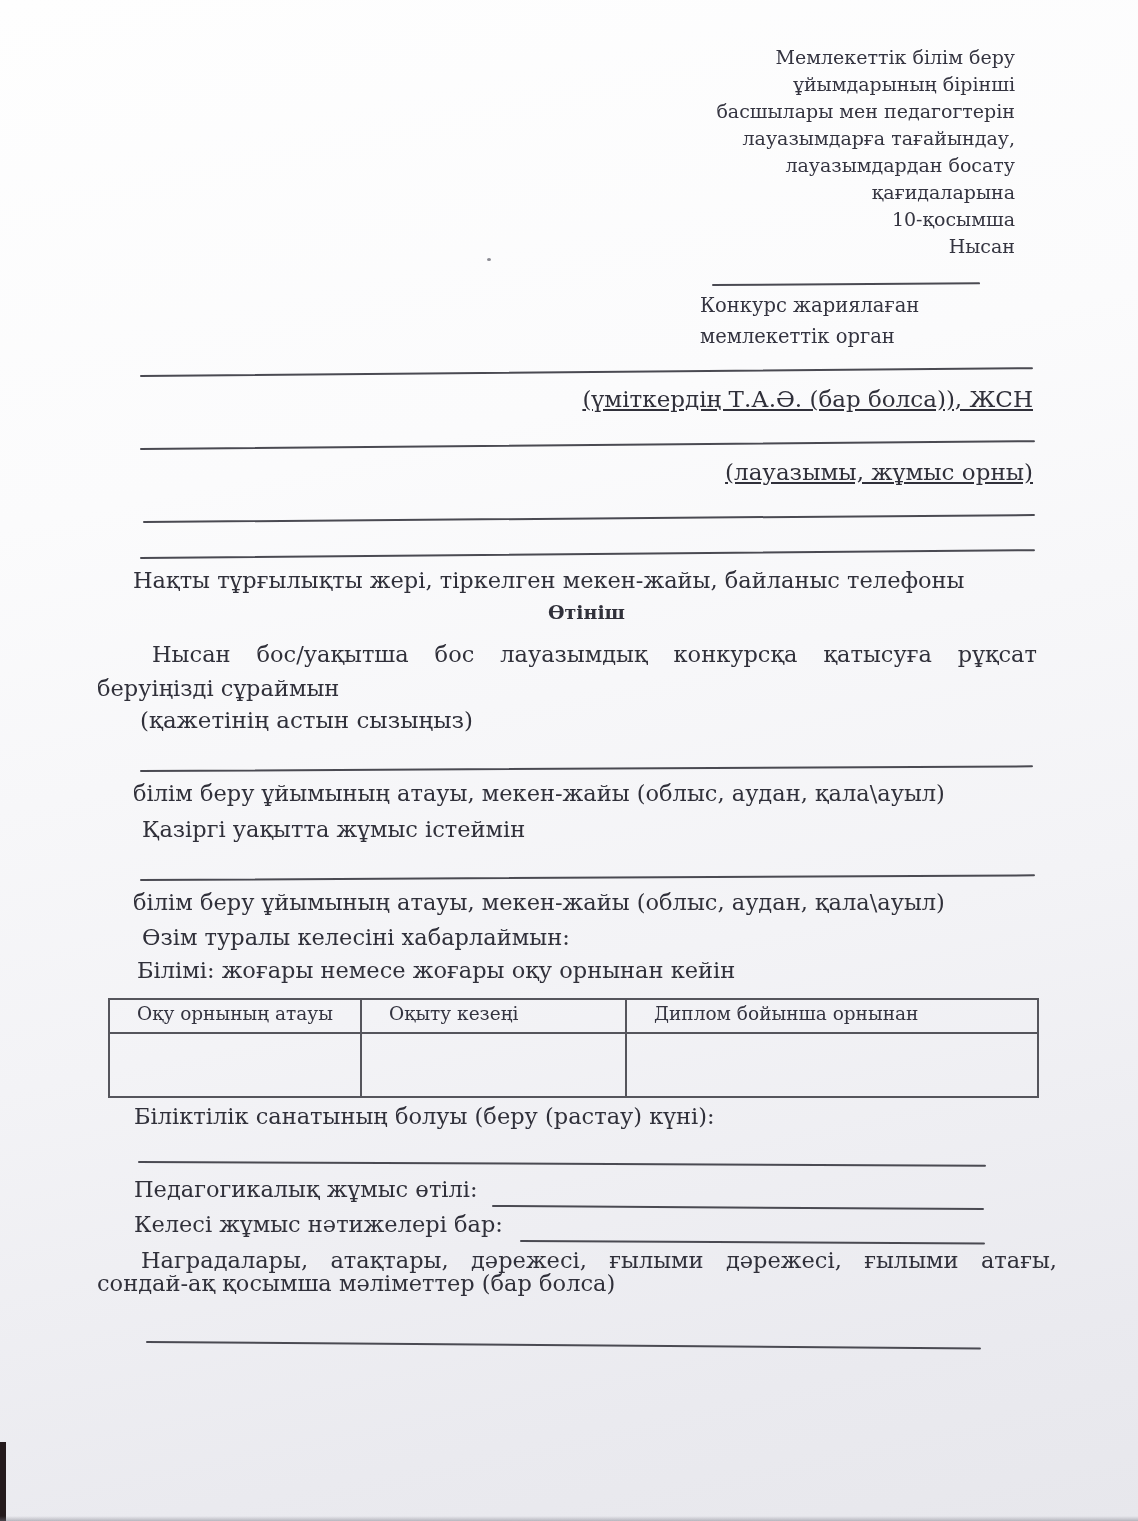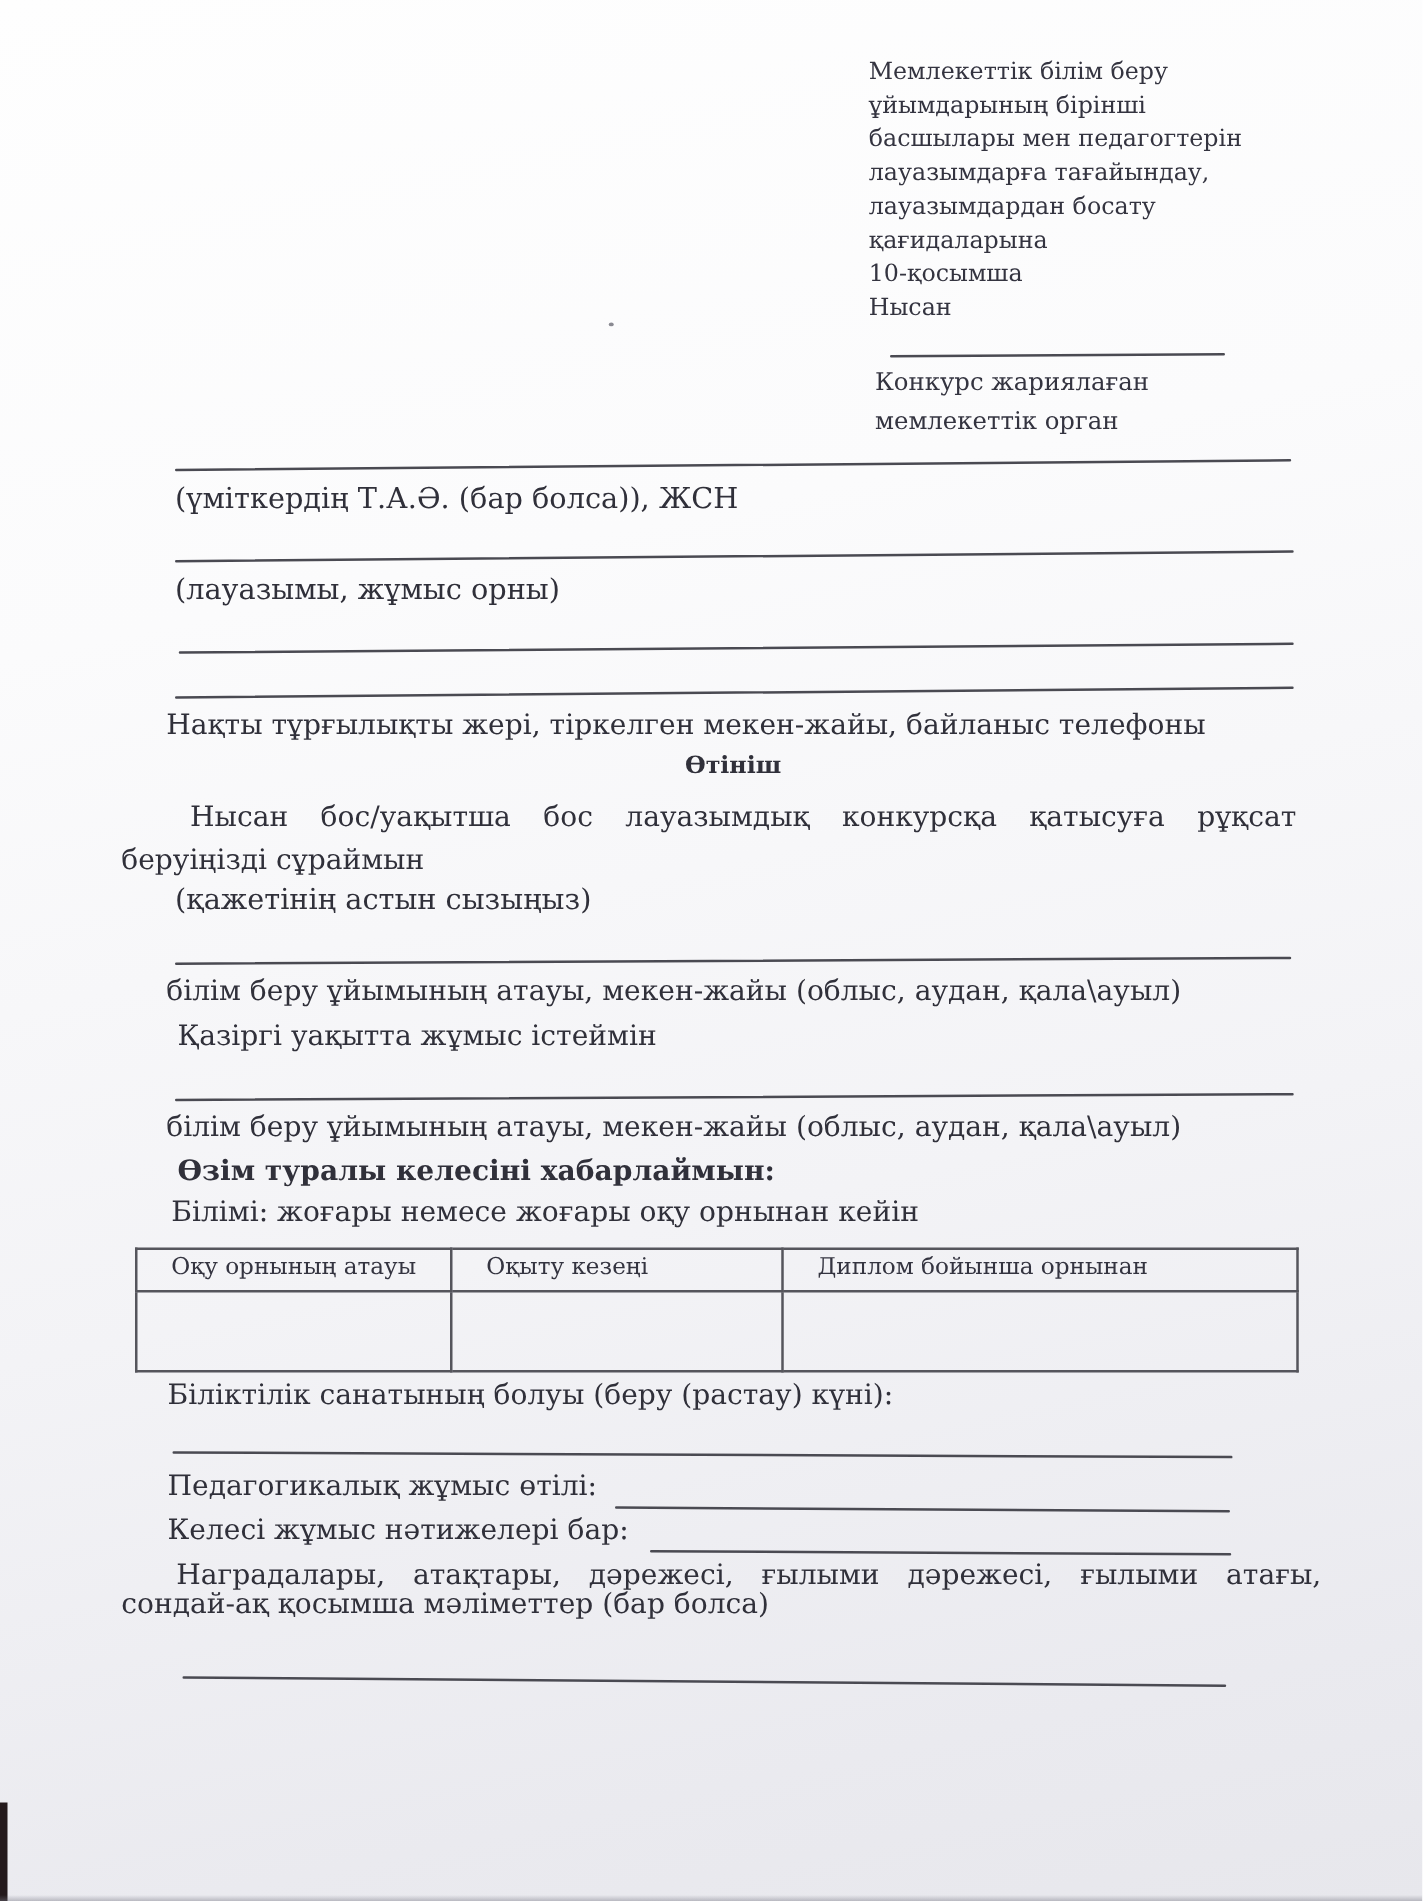--- a/index.html
+++ b/index.html
@@ -9,21 +9,21 @@
     height: 1521px;
     overflow: hidden;
     background: linear-gradient(168deg, #fefefe 0%, #fbfbfc 30%, #f3f3f6 62%, #eaeaef 88%, #e7e7ec 100%);
     font-family: "DejaVu Serif", "Liberation Serif", serif;
     color: #30303a;
   }
 
   
   .annex {
     position: absolute; left: 695px; top: 44px; width: 320px;
-    text-align: left; font-size: 19px; line-height: 27px; color: #343440;
+    text-align: right; font-size: 19px; line-height: 27px; color: #343440;
   }
 
   
   .agency {
     position: absolute; left: 700px; top: 290px; width: 300px;
     font-size: 19.5px; line-height: 31px; color: #343440;
   }
 
   
   .rule { position: absolute; height: 2px; background: #4a4a52; transform-origin: left center; border-radius: 1px; }
@@ -34,35 +34,35 @@
   .rule-d { left: 140px; top: 557px; width: 895px; transform: rotate(-0.5deg); }
   .rule-e { left: 140px; top: 770px; width: 893px; transform: rotate(-0.3deg); }
   .rule-f { left: 140px; top: 879px; width: 895px; transform: rotate(-0.3deg); }
   .rule-g { left: 138px; top: 1161px; width: 848px; transform: rotate(0.25deg); }
   .rule-exp { left: 492px; top: 1205px; width: 492px; transform: rotate(0.35deg); }
   .rule-res { left: 520px; top: 1240px; width: 465px; transform: rotate(0.3deg); }
   .rule-final { left: 146px; top: 1341px; width: 835px; transform: rotate(0.45deg); }
 
   
   .cap { position: absolute; font-size: 22.5px; white-space: nowrap; }
-  .cap-center { text-align: left; white-space: nowrap; }
+  .cap-center { text-align: right; white-space: nowrap; text-decoration: underline; }
   .fio-cap { left: 140px; top: 386px; width: 893px; font-size: 23px; }
   .pos-cap { left: 140px; top: 459px; width: 893px; font-size: 23px; }
   .addr-cap { left: 133px; top: 567px; }
   .title { left: 140px; top: 601px; width: 893px; font-size: 19px; font-weight: bold; text-align: center; }
   .para {
     position: absolute; font-size: 22.5px; line-height: 34px;
     text-align: justify; text-align-last: left;
   }
   .req-para { left: 97px; top: 637px; width: 940px; text-indent: 55px; }
   .note-cap { left: 140px; top: 707px; font-size: 23px; }
   .org1-cap { left: 133px; top: 780px; }
   .cur-cap { left: 142px; top: 816px; }
   .org2-cap { left: 133px; top: 889px; }
-  .about-cap { left: 142px; top: 924px; font-weight: bold; }
+  .about-cap { left: 142px; top: 924px; }
   .edu-cap { left: 137px; top: 957px; }
   .qual-cap { left: 134px; top: 1103px; }
   .exp-cap { left: 134px; top: 1176px; }
   .res-cap { left: 134px; top: 1211px; }
   .awards-para { left: 97px; top: 1249px; width: 960px; text-indent: 44px; line-height: 23px; }
 
   
   .edu-table {
     position: absolute; left: 108px; top: 998px; width: 929px;
     border-collapse: collapse; table-layout: fixed;

